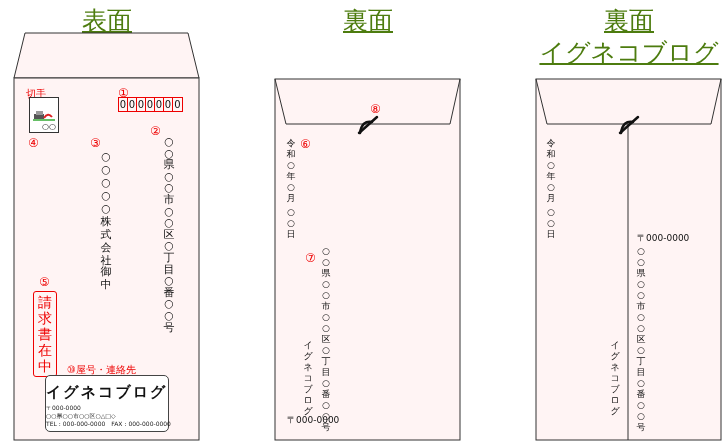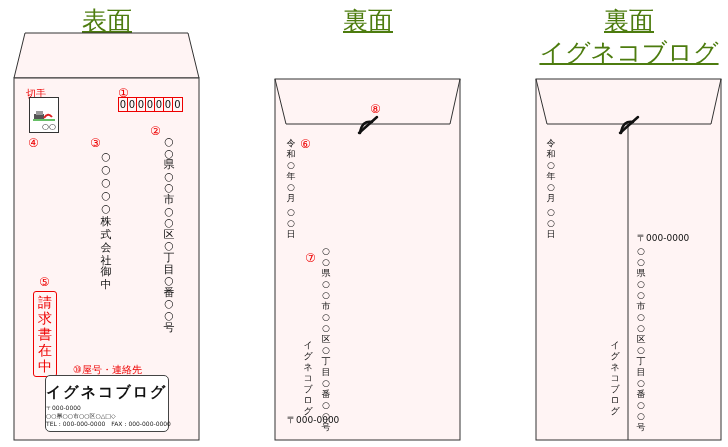--- a/index.html
+++ b/index.html
@@ -148,21 +148,21 @@
 
 <div class="num" style="left:39px; top:276px;">⑤</div>
 <div class="seikyu" style="left:33px; top:291px; width:16px;">
   <span>請</span>
     <span>求</span>
     <span>書</span>
     <span>在</span>
     <span>中</span>
 </div>
 
-<div class="abs red" style="left:73px; top:363px; font-size:10px; white-space:nowrap;text-align:right;">⑩屋号・連絡先</div>
+<div class="abs red" style="left:67px; top:363px; font-size:10px; white-space:nowrap;text-align:right;">⑩屋号・連絡先</div>
 <div class="card" style="left:45px; top:375px; width:122px; height:55px;">
   <div class="name">イグネコブログ</div>
   <div class="line" style="margin-top:3px;">〒000-0000</div>
   <div class="line">○○県○○市○○区○△□◇</div>
   <div class="line" style="white-space:nowrap;">TEL：000-000-0000　FAX：000-000-0000</div>
 </div>
 
 <div class="num" style="left:370px; top:103px;">⑧</div>
 <div class="num" style="left:300px; top:138px;">⑥</div>
 <div class="vcol vsm" style="left:286px; top:138px; width:10px;">

